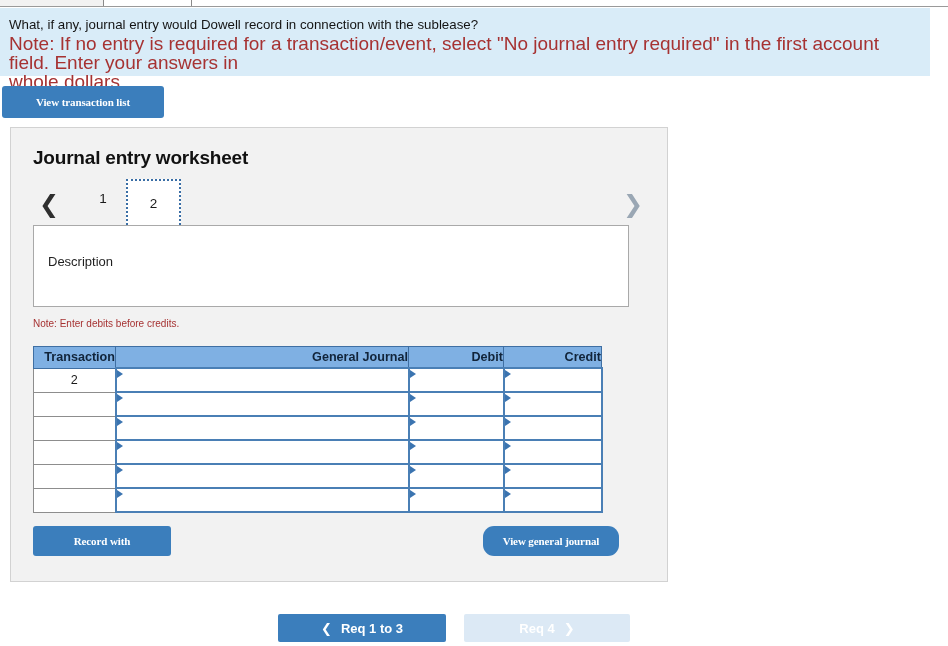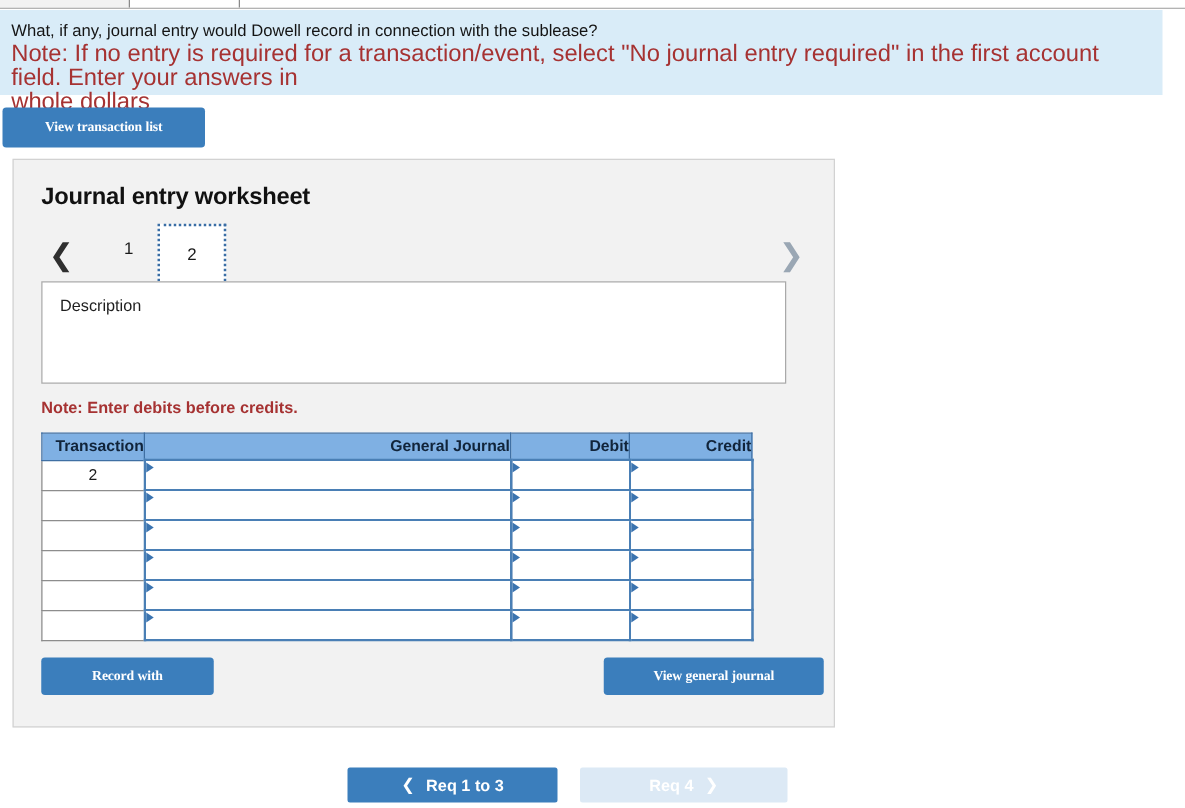--- a/index.html
+++ b/index.html
@@ -145,33 +145,33 @@
   }
 
   
   .descbox {
     position: absolute;
     left: 22px; top: 97px;
     width: 596px; height: 82px;
     background: #ffffff;
     border: 1px solid #a9a9a9;
     box-sizing: border-box;
-    padding: 10px 0 0 14px;
+    padding: 26px 0 0 14px;
   }
   .descbox .dtext {
     font-size: 13px;
     color: #1f1f1f;
   }
 
   .note-small {
     position: absolute;
     left: 22px; top: 190px;
-    font-size: 13px;
+    font-size: 10px;
     color: #a63232;
-    font-weight: bold;
+    font-weight: normal;
   }
 
   
   .jtable {
     position: absolute;
     left: 22px; top: 218px;
     width: 568px;
     border-collapse: collapse;
     table-layout: fixed;
   }
@@ -224,21 +224,21 @@
     font-size: 12.3px;
     color: #1a1a1a;
     line-height: 18px;
     white-space: nowrap;
     overflow: hidden;
   }
 
   
   .btn-record { position: absolute; left: 22px;  top: 398px; width: 138px; height: 30px; }
   .btn-clear  { position: absolute; left: 200px; top: 398px; width: 138px; height: 30px; }
-  .btn-viewgj { position: absolute; left: 472px; top: 398px; width: 176px; height: 30px; }
+  .btn-viewgj { position: absolute; left: 472px; top: 398px; width: 136px; height: 30px; border-radius: 11px; }
 
   
   .reqbtn {
     position: absolute;
     display: inline-flex;
     align-items: center;
     justify-content: center;
     gap: 9px;
     font-size: 13px;
     font-weight: bold;

